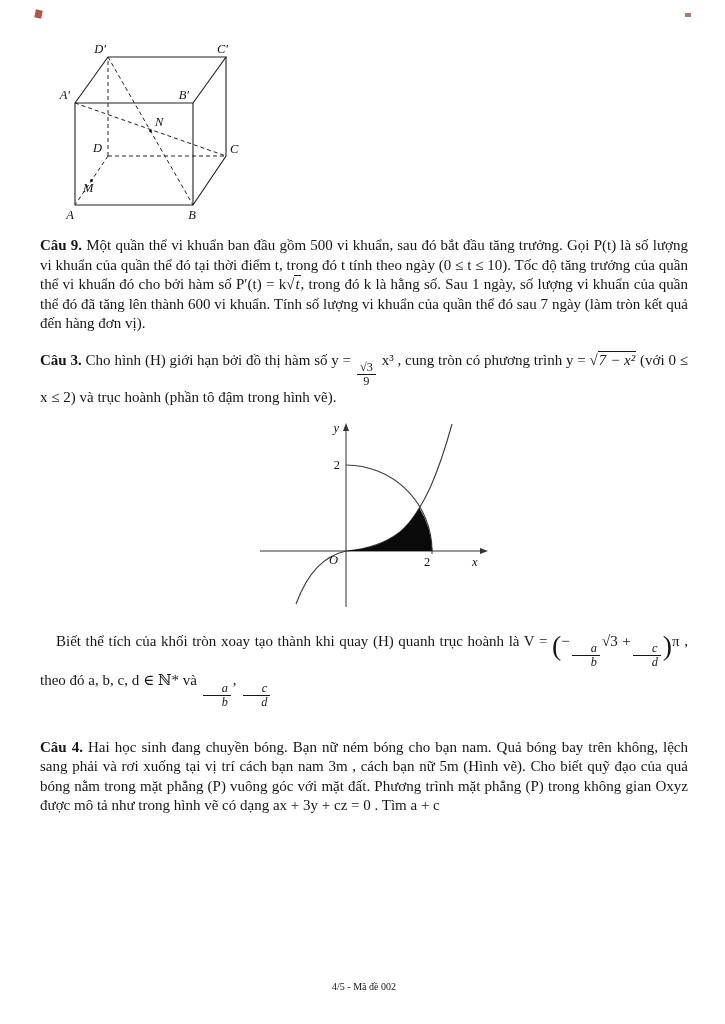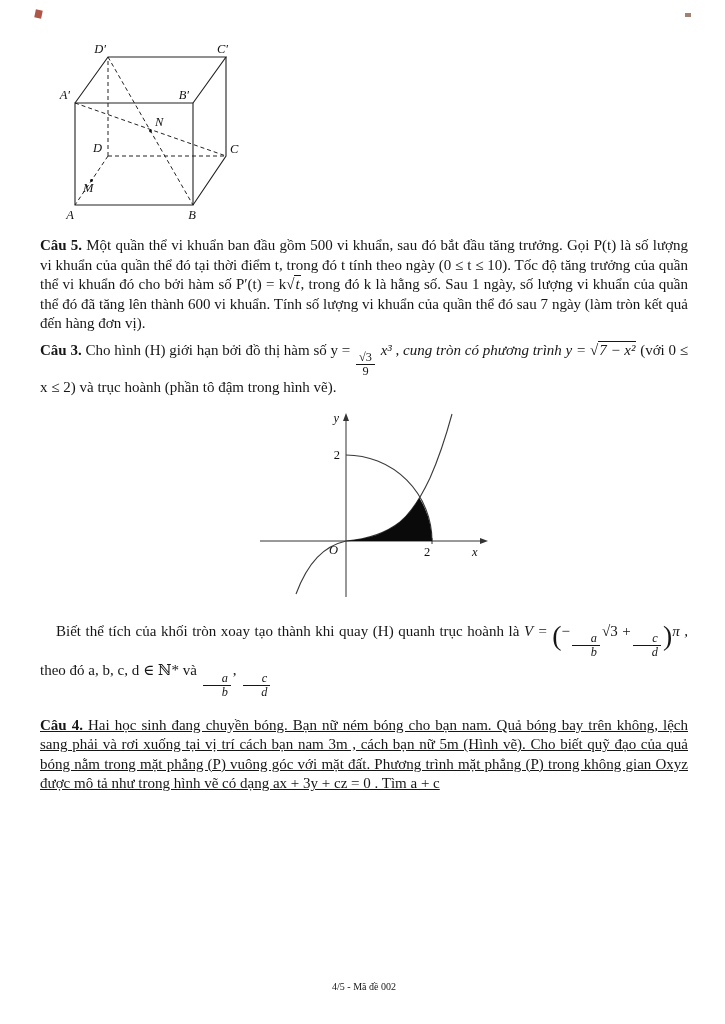--- a/index.html
+++ b/index.html
@@ -17,33 +17,33 @@
     overflow:hidden;
   }
   .corner-mark{position:absolute;}
   .corner-mark.left{left:35px;top:10px;width:7px;height:8px;background:#a03a28;transform:rotate(12deg);opacity:.85;}
   .corner-mark.right{left:685px;top:13px;width:6px;height:4px;background:#7d4a38;opacity:.7;}
   figure{margin:0;padding:0;}
   .cube-fig{margin:0 0 2px 0;width:250px;}
   .cube-fig svg text{font-family:"Liberation Serif","DejaVu Serif",serif;font-style:italic;font-size:12.5px;fill:#111;}
   .para{margin:0 0 7px 0;text-align:justify;line-height:1.3;}
   .para b{font-weight:700;}
-  .q3para{margin-top:0;}
-  .mi{font-style:italic;}
+  .q3para{margin-top:10px;}
+  .mi{}
   .rad{font-style:italic;border-top:1px solid #161616;padding:0 1px;}
   .frac{display:inline-flex;flex-direction:column;align-items:center;line-height:1.05;vertical-align:-0.55em;font-size:0.82em;margin:0 2px;}
   .frac .fnum{border-bottom:1px solid #161616;padding:0 3px;font-style:italic;}
   .frac .fden{padding:0 3px;font-style:italic;}
   .frac .fnum.upr,.frac .fden.upr{font-style:normal;}
   .bigp{font-size:1.85em;line-height:0;vertical-align:-0.32em;font-weight:400;}
   .graph-fig{width:260px;margin:4px auto 12px auto;}
   .graph-fig svg text{font-family:"Liberation Serif","DejaVu Serif",serif;font-size:12.5px;fill:#111;}
   .graph-fig svg text.it{font-style:italic;}
   .indent{text-indent:16px;line-height:1.55;}
-  .q4para{margin-top:10px;text-decoration:underline;}
+  .q4para{margin-top:22px;}
   .footer{margin-top:auto;text-align:center;font-size:10px;padding-bottom:6px;}
 </style>
 </head>
 <body>
 
 <div class="page">
 
   <div class="corner-mark left"></div>
   <div class="corner-mark right"></div>
 
@@ -74,21 +74,21 @@
         <text x="62" y="110" text-anchor="end">D</text>
         <text x="190" y="111" text-anchor="start">C</text>
         <text x="43" y="150" text-anchor="start">M</text>
         <text x="30" y="177" text-anchor="middle">A</text>
         <text x="152" y="177" text-anchor="middle">B</text>
       </g>
     </svg>
   </figure>
 
   <p class="para">
-    <b>Câu 5.</b>
+    <b>Câu 9.</b>
     <span>Một quần thể vi khuẩn ban đầu gồm 500 vi khuẩn, sau đó bắt đầu tăng trưởng. Gọi P(t) là số lượng vi khuẩn của quần thể đó tại thời điểm t, trong đó t tính theo ngày (0 ≤ t ≤ 10). Tốc độ tăng trưởng của quần thể vi khuẩn đó cho bởi hàm số P′(t) = k√</span><span class="rad">t</span><span>, trong đó k là hằng số. Sau 1 ngày, số lượng vi khuẩn của quần thể đó đã tăng lên thành 600 vi khuẩn. Tính số lượng vi khuẩn của quần thể đó sau 7 ngày (làm tròn kết quả đến hàng đơn vị).</span>
   </p>
 
   <p class="para q3para">
     <b>Câu 3.</b>
     <span>Cho hình (H) giới hạn bởi đồ thị hàm số y =</span>
     <span class="frac">
         <span class="fnum upr">√3</span>
         <span class="fden upr">9</span>
       </span>

